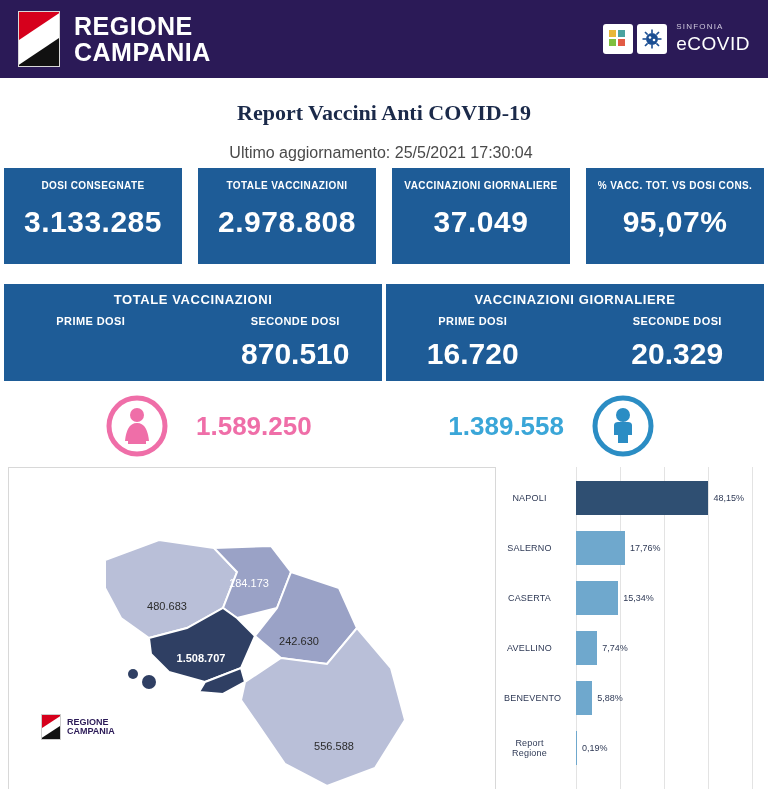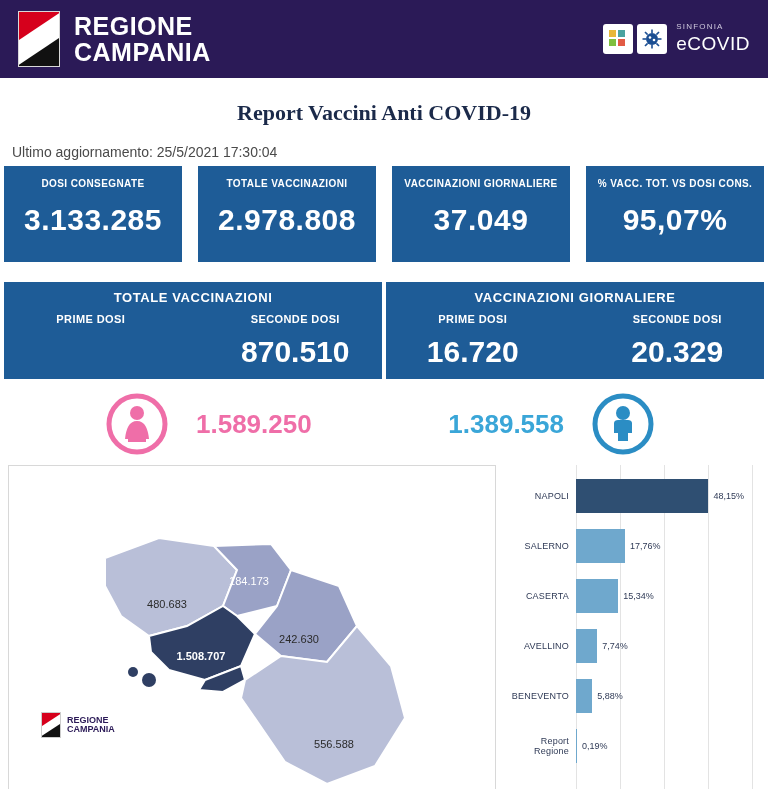--- a/index.html
+++ b/index.html
@@ -73,22 +73,22 @@
     padding-bottom: 4px;
   }
   .title-bar h1 {
     margin: 8px;
     font-family: "Liberation Serif", serif;
     font-size: 22px;
     font-weight: bold;
     color: #1b2a4a;
   }
   .updated {
-    text-align: left;
-    font-size: 14px;
+    text-align: center;
+    font-size: 16px;
     color: #4a4a4a;
     padding: 6px 18px 0 12px;
   }
 
   
   .kpi-row {
     display: flex;
     gap: 16px;
     padding: 6px 4px 16px 4px;
   }
@@ -221,22 +221,22 @@
     position: relative;
     padding-top: 6px;
   }
   .bar-row {
     display: flex;
     align-items: center;
     height: 50px;
   }
   .bar-label {
     width: 72px;
-    text-align: right;
-    padding-right: 7px;
+    text-align: center;
+    padding-right: 21px;
     font-size: 9px;
     color: #2f3a56;
     letter-spacing: .2px;
   }
   .bar-wrap {
     flex: 1;
     display: flex;
     align-items: center;
     height: 100%;
     position: relative;

